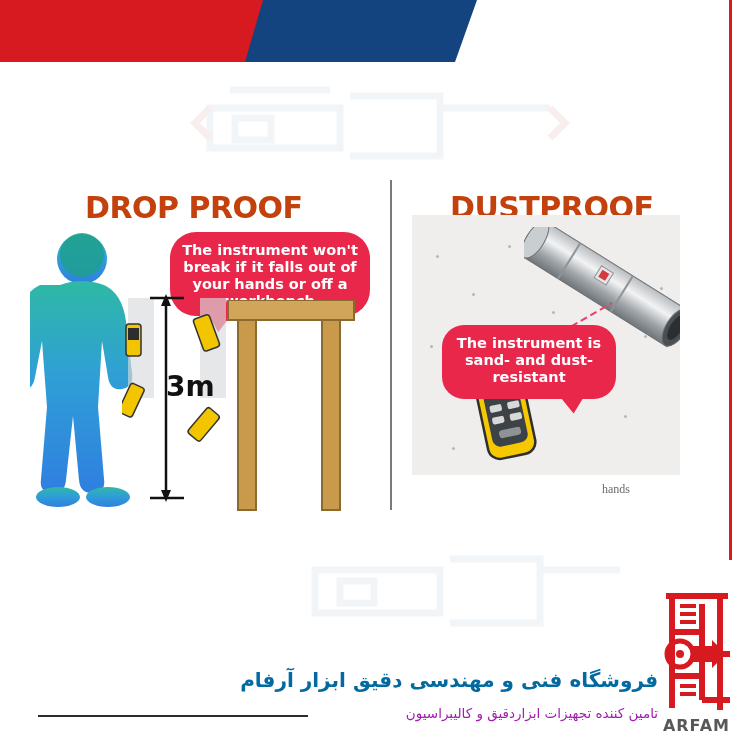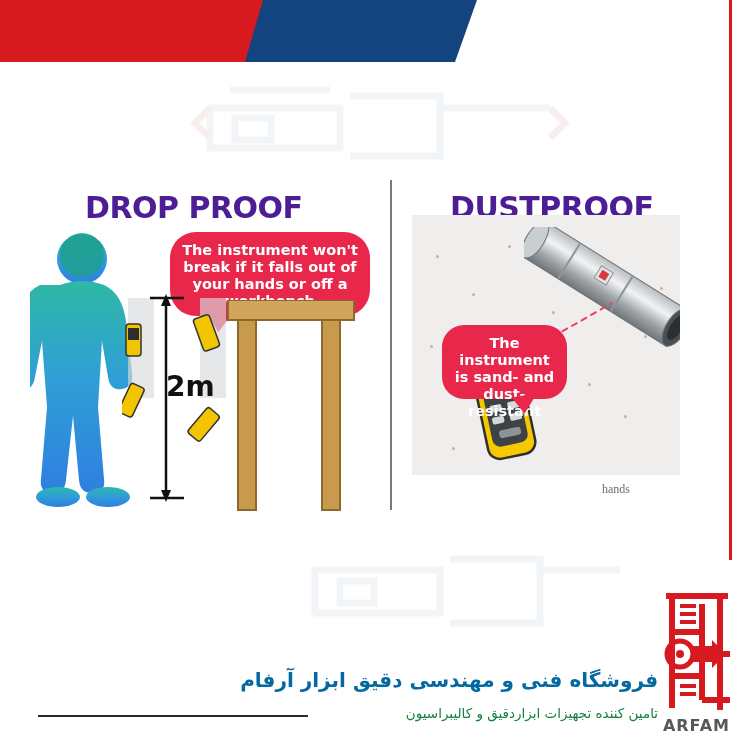--- a/index.html
+++ b/index.html
@@ -85,21 +85,21 @@
     width: 2px;
     height: 330px;
     background: #7a7a7a;
   }
 
   .panel-title {
     position: absolute;
     font-weight: bold;
     font-size: 30px;
     letter-spacing: -0.5px;
-    color: #4c1d95;
+    color: #c2410c;
     font-family: "DejaVu Sans", sans-serif;
     white-space: nowrap;
   }
   #title-drop { left: 55px; top: 20px; }
   #title-dust { left: 420px; top: 20px; }
 
   
   .bubble {
     position: absolute;
     background: #e8274b;
@@ -128,21 +128,21 @@
     left: 34px;
     bottom: -16px;
     border-left: 16px solid transparent;
     border-right: 10px solid transparent;
     border-top: 20px solid #e8274b;
     transform: rotate(10deg);
   }
   #bubble-dust {
     left: 30px;
     top: 110px;
-    width: 125px;
+    width: 174px;
     height: 74px;
     border-radius: 22px;
   }
   #bubble-dust::after {
     right: 28px;
     bottom: -14px;
     border-left: 10px solid transparent;
     border-right: 16px solid transparent;
     border-top: 18px solid #e8274b;
     transform: rotate(-10deg);
@@ -190,21 +190,21 @@
     color: #0369a1;
     direction: rtl;
     font-family: "DejaVu Sans", sans-serif;
     white-space: nowrap;
   }
   .footer-sub {
     position: absolute;
     right: 92px;
     top: 705px;
     font-size: 13.5px;
-    color: #15803d;
+    color: #a21caf;
     direction: rtl;
     font-family: "DejaVu Sans", sans-serif;
     white-space: nowrap;
   }
   .footer-line {
     position: absolute;
     left: 38px;
     top: 715px;
     width: 270px;
     height: 2px;
@@ -311,21 +311,21 @@
 
         <g>
           <rect x="4" y="34" width="15" height="32" rx="3" fill="#f2c500" stroke="#333" stroke-width="1.5"></rect>
           <rect x="6" y="38" width="11" height="12" fill="#2d2d2d"></rect>
           <rect x="2" y="94" width="15" height="32" rx="3" fill="#f2c500" stroke="#333" stroke-width="1.5" transform="rotate(25 9 110)"></rect>
           <rect x="76" y="26" width="17" height="34" rx="3" fill="#f2c500" stroke="#333" stroke-width="1.5" transform="rotate(-20 84 43)"></rect>
           <rect x="74" y="118" width="16" height="33" rx="3" fill="#f2c500" stroke="#333" stroke-width="1.5" transform="rotate(40 82 134)"></rect>
         </g>
       </svg>
 
-      <div style="position:absolute; left:136px; top:200px; font-size:28px; font-weight:bold; color:#111; font-family:'DejaVu Sans',sans-serif;">2m</div>
+      <div style="position:absolute; left:136px; top:200px; font-size:28px; font-weight:bold; color:#111; font-family:'DejaVu Sans',sans-serif;">3m</div>
 
       <svg style="position:absolute; left:196px; top:130px;" width="130" height="220" viewBox="0 0 130 220">
         <rect x="2" y="0" width="126" height="20" fill="#d2a65a" stroke="#8a6a2e" stroke-width="2"></rect>
         <rect x="12" y="20" width="18" height="190" fill="#c99a4c" stroke="#8a6a2e" stroke-width="2"></rect>
         <rect x="96" y="20" width="18" height="190" fill="#c99a4c" stroke="#8a6a2e" stroke-width="2"></rect>
       </svg>
     </div>
 
     <div class="right-panel">
 

